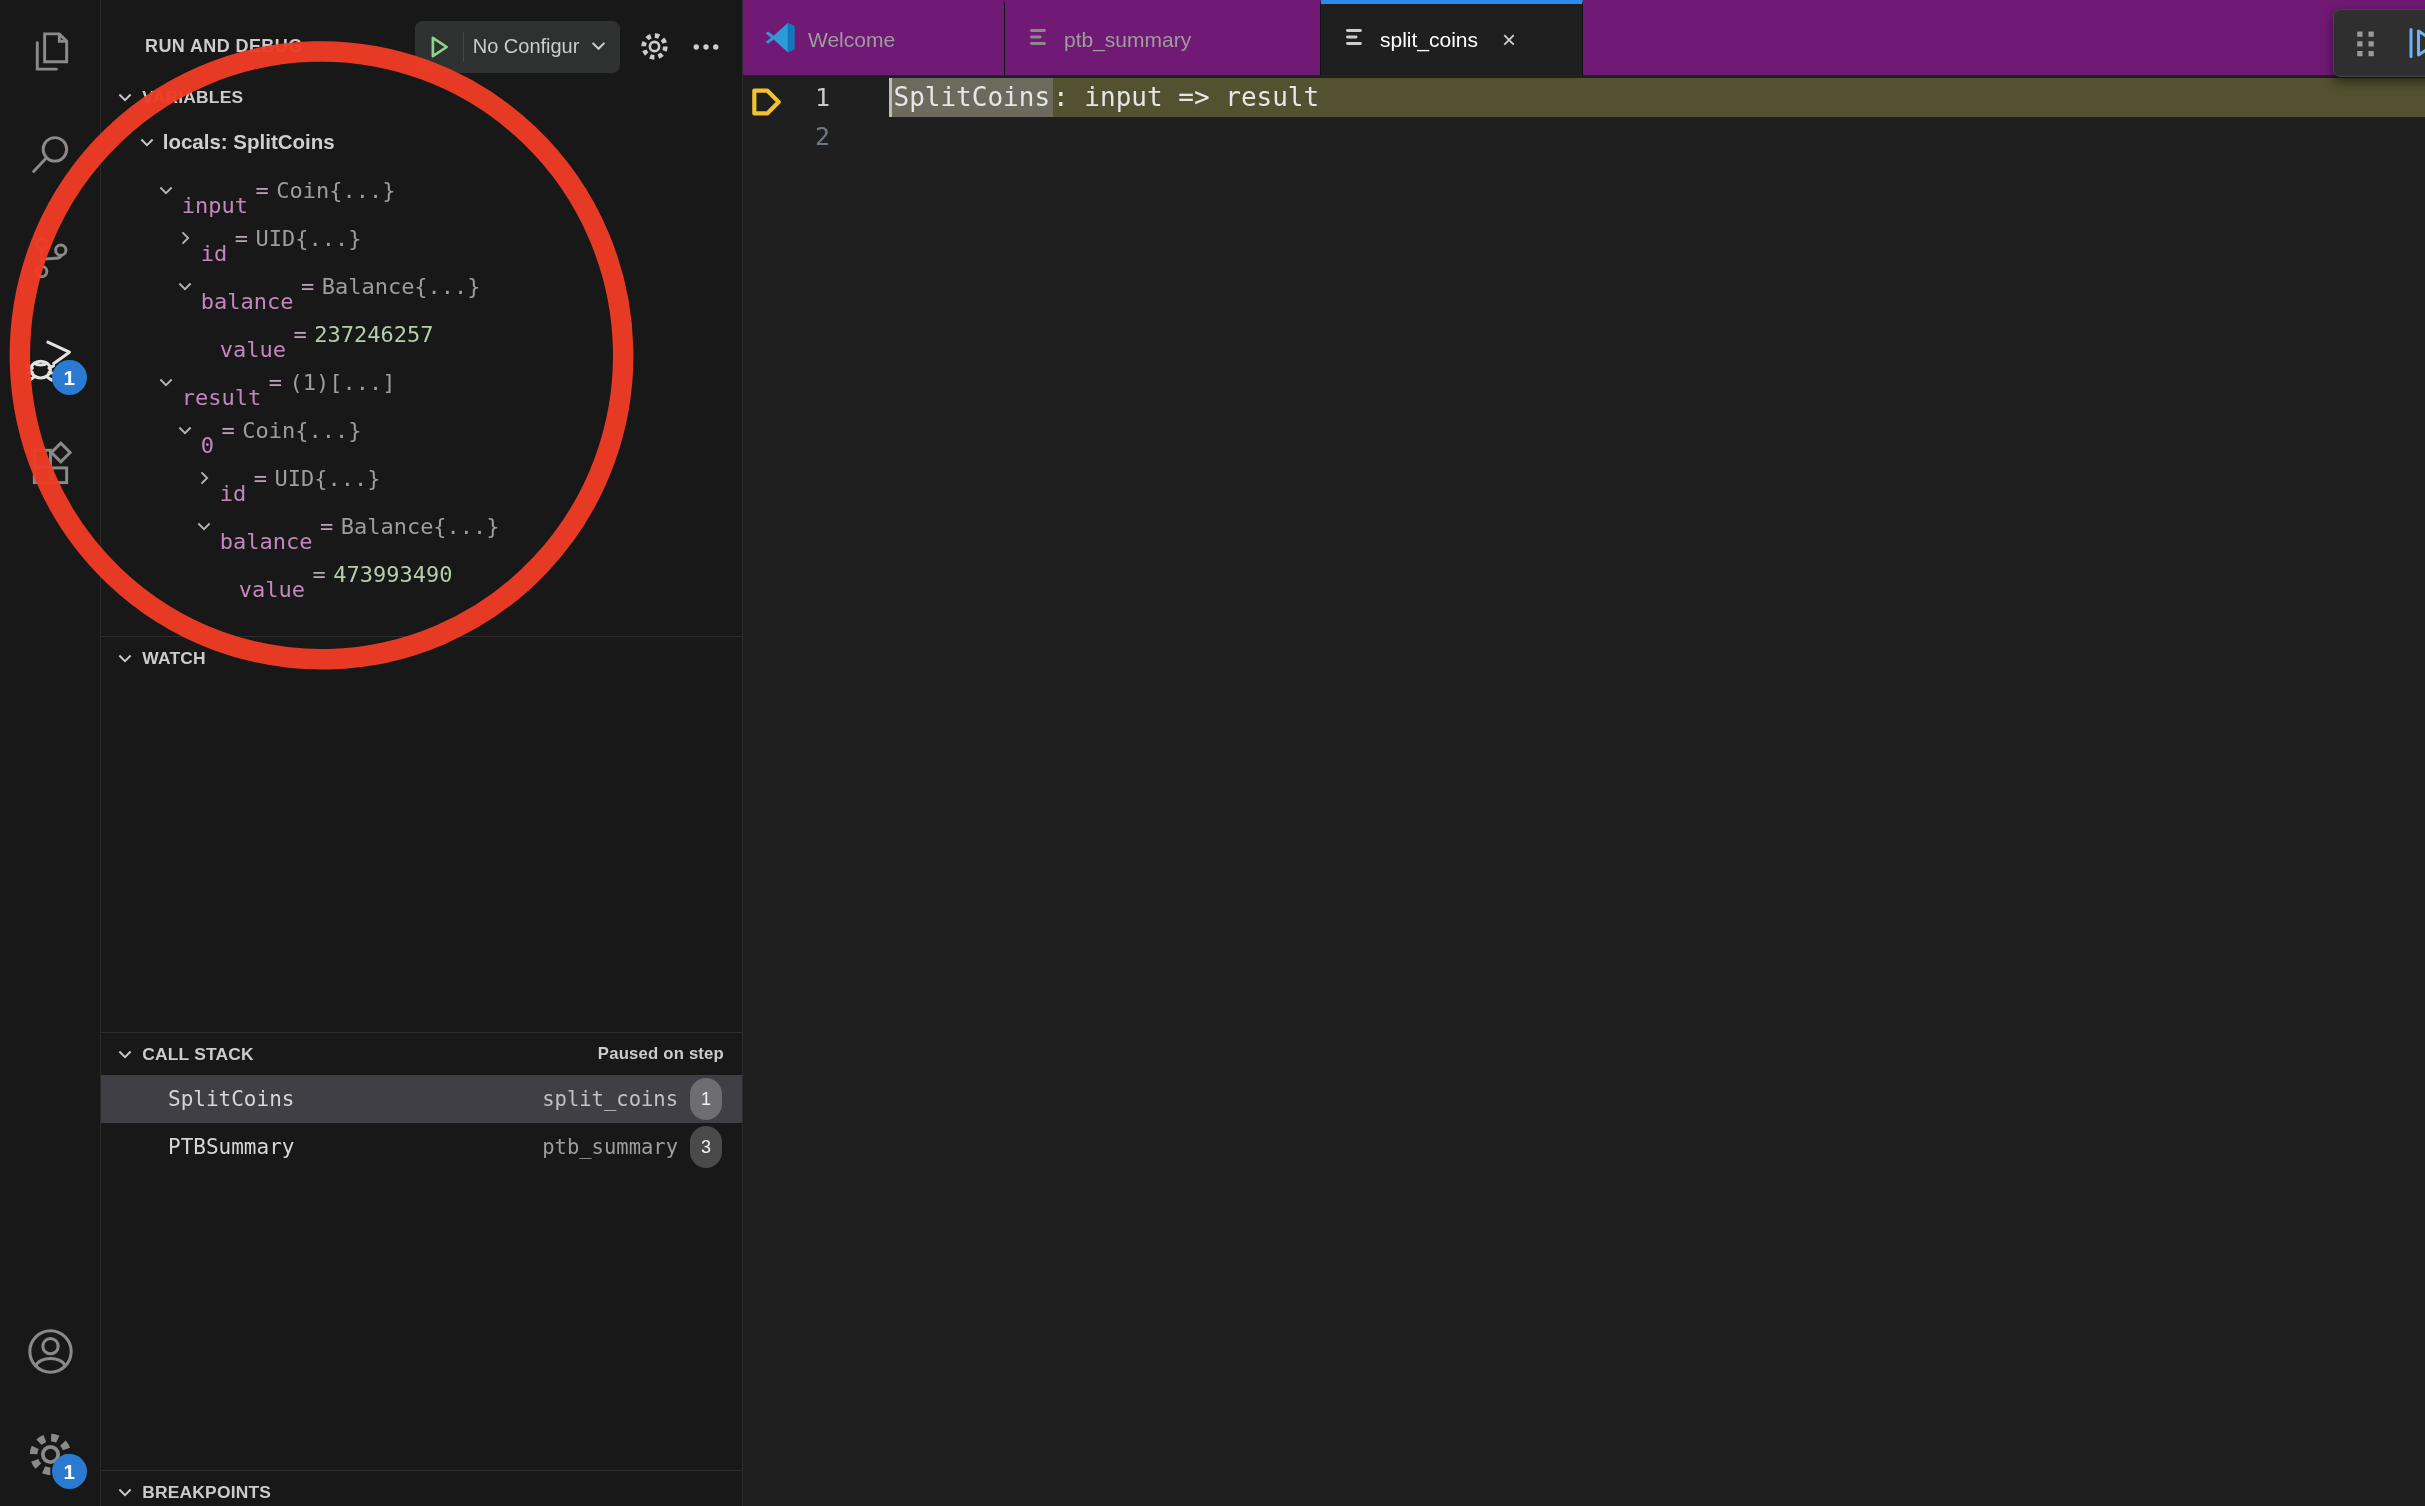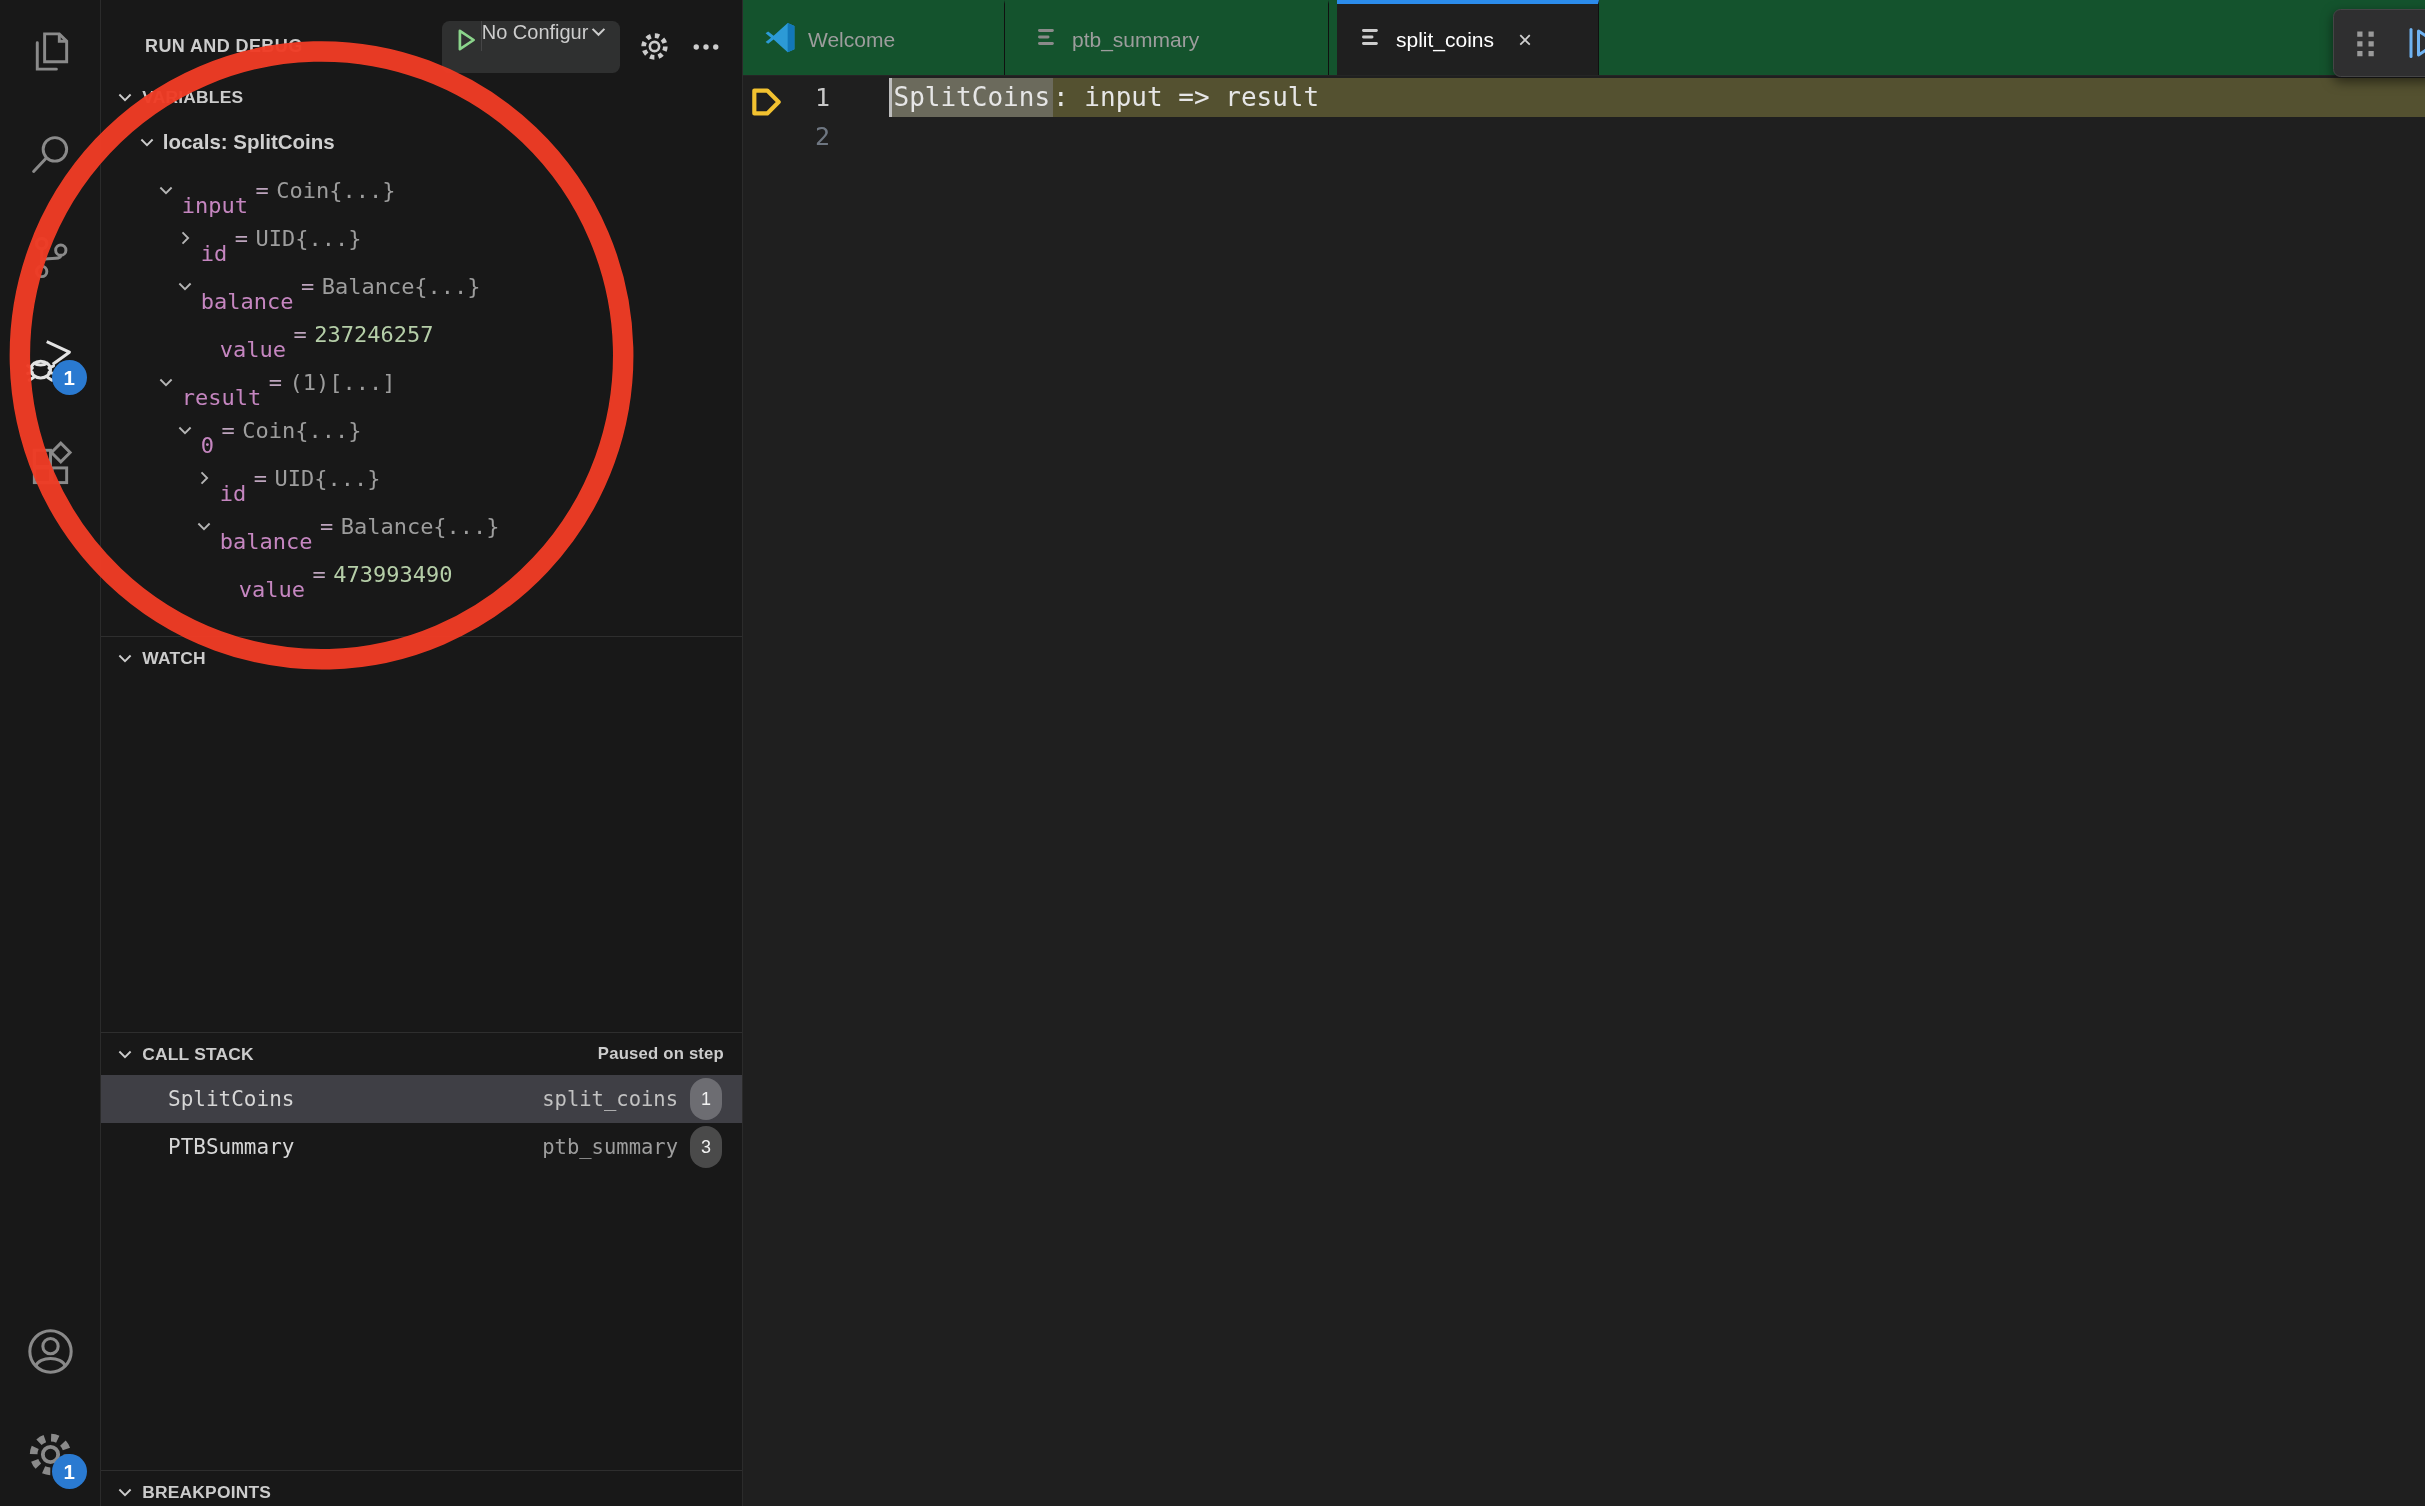--- a/index.html
+++ b/index.html
@@ -16,22 +16,22 @@
               background:#2a7ad1; color:#fff; font:700 20.5px "Liberation Sans",sans-serif;
               display:flex; align-items:center; justify-content:center; }
   .ab-spacer { flex:1; }
 
   
   .sidebar { width:642px; height:100%; background:#181818; border-right:0.8px solid #2b2b2b;
              display:flex; flex-direction:column; flex:none; }
   .sb-header { height:76px; flex:none; display:flex; align-items:center; padding:17px 20px 0 44px; gap:15px; }
   .sb-title { font:700 18px "Liberation Sans",sans-serif; color:#cccccc; letter-spacing:0.4px;
               white-space:nowrap; overflow:hidden; flex:1 1 auto; }
-  .cfg { height:52px; background:#2f3030; border-radius:7.6px; display:flex; align-items:flex-start;
-         padding:0 10.6px 0 9px; gap:0; flex:none; }
+  .cfg { height:52px; background:#2f3030; border-radius:7.6px; display:flex; align-items:center;
+         padding:0 10.6px 0 9px; gap:9px; flex:none; }
   .cfg-sep { width:0.8px; height:30px; background:#464647; }
   .cfg-label { font:20px "Liberation Sans",sans-serif; color:#cccccc; white-space:nowrap; }
   .iconbtn { display:flex; align-items:center; justify-content:center; width:39px; height:39px; flex:none; }
 
   .section { border-top:0.8px solid #2e2e2e; flex:none; overflow:hidden; }
   .section.first { border-top:none; }
   .sect-h { height:42px; display:flex; align-items:center; gap:7.6px; padding:0 18px 0 13.7px;
             font:700 17.4px "Liberation Sans",sans-serif; color:#cccccc; letter-spacing:0.2px; }
   .sect-h .flexfill { flex:1; }
   .sect-status { font:700 16.7px "Liberation Sans",sans-serif; color:#cccccc; }
@@ -54,21 +54,21 @@
   .frame.selected { background:#3f3f45; }
   .frame-file { margin-left:auto; color:#9d9d9d; font-size:20.5px; }
   .frame.selected .frame-file { color:#c2c2c2; }
   .frame-badge { min-width:32px; height:42px; border-radius:21px; background:#4a4a4a; color:#f2f2f2;
                  display:flex; align-items:center; justify-content:center;
                  font:18px "Liberation Sans",sans-serif; flex:none; }
   .frame.selected .frame-badge { background:#6d6d72; }
 
   
   .main { flex:1; display:flex; flex-direction:column; position:relative; }
-  .tabbar { height:76px; background:#14532d; border-bottom:0.8px solid #252525; display:flex; flex:none;gap:8px; }
+  .tabbar { height:76px; background:#701a75; border-bottom:0.8px solid #252525; display:flex; flex:none; }
   .tab { display:flex; align-items:center; gap:12px; padding:0 21px; border-right:0.8px solid #101010;
          border-top:4.6px solid transparent; font:21px "Liberation Sans",sans-serif; color:#9d9d9d; }
   .tab.active { background:#1f1f1f; border-top-color:#2b8ceb; color:#ffffff; }
   .tab .close { margin-left:12px; font-size:24px; color:#cfcfcf; line-height:1; }
   .tab-w1 { width:262px; } .tab-w2 { width:316px; } .tab-w3 { width:262px; }
 
   .editor { flex:1; position:relative; background:#1f1f1f; font:26px "DejaVu Sans Mono",monospace; }
   .eline { display:flex; height:39px; align-items:center; }
   .gutter { flex:0 0 146px; position:relative; text-align:right; padding-right:59px;
             font-size:25px; color:#6e7681; }

